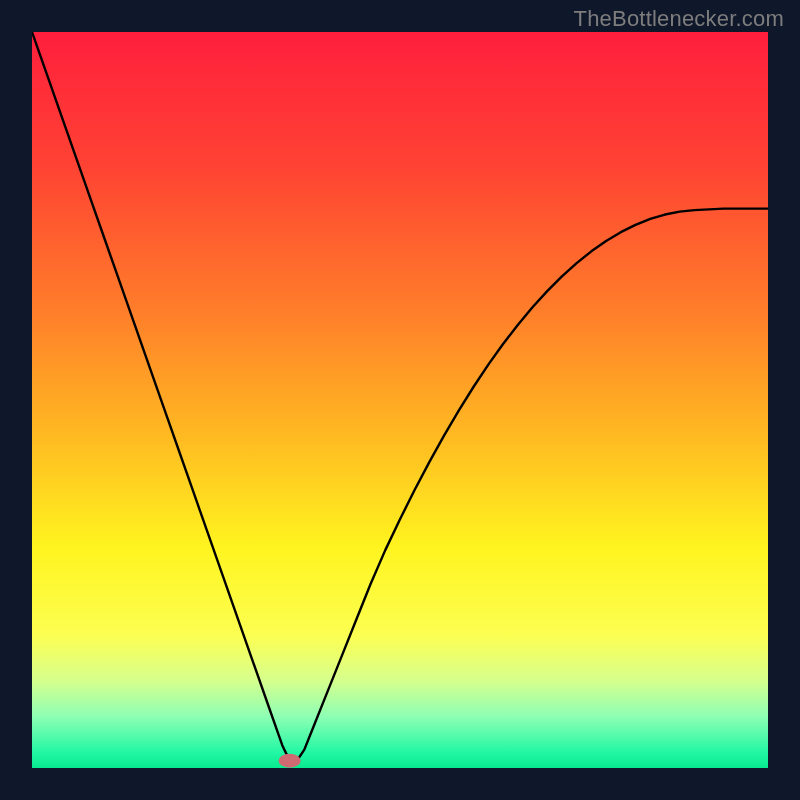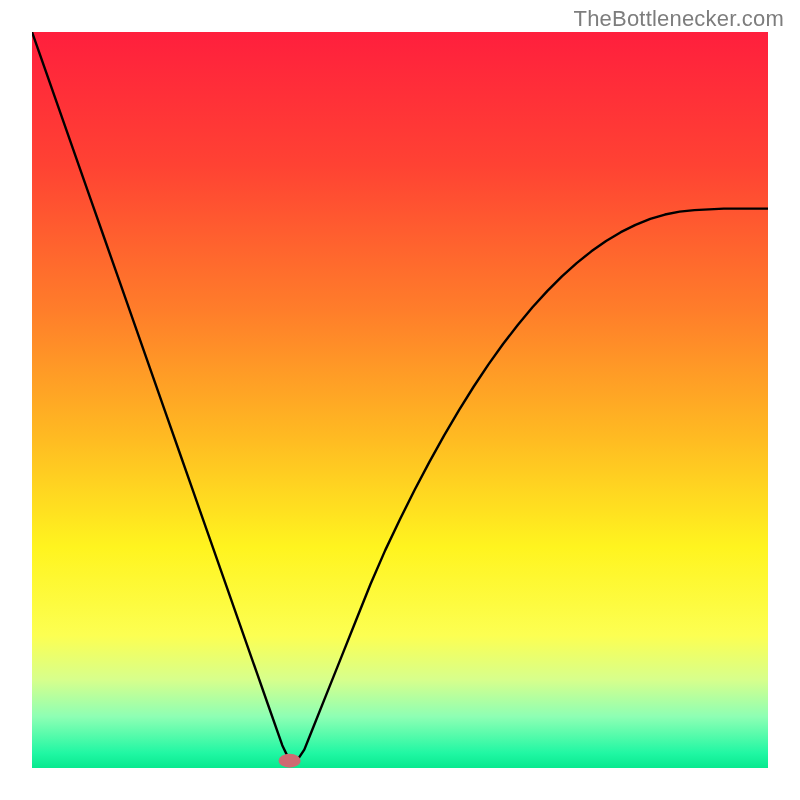--- a/index.html
+++ b/index.html
@@ -8,21 +8,21 @@
     width: 800px;
     height: 800px;
     background: #000;
     overflow: hidden;
     font-family: Arial, Helvetica, sans-serif;
   }
   .stage {
     position: relative;
     width: 800px;
     height: 800px;
-    background: #ffffff;
+    background: #0f172a;
   }
   .plot-wrap {
     position: absolute;
     left: 32px;
     top: 32px;
     width: 736px;
     height: 736px;
   }
   .plot {
     display: block;

